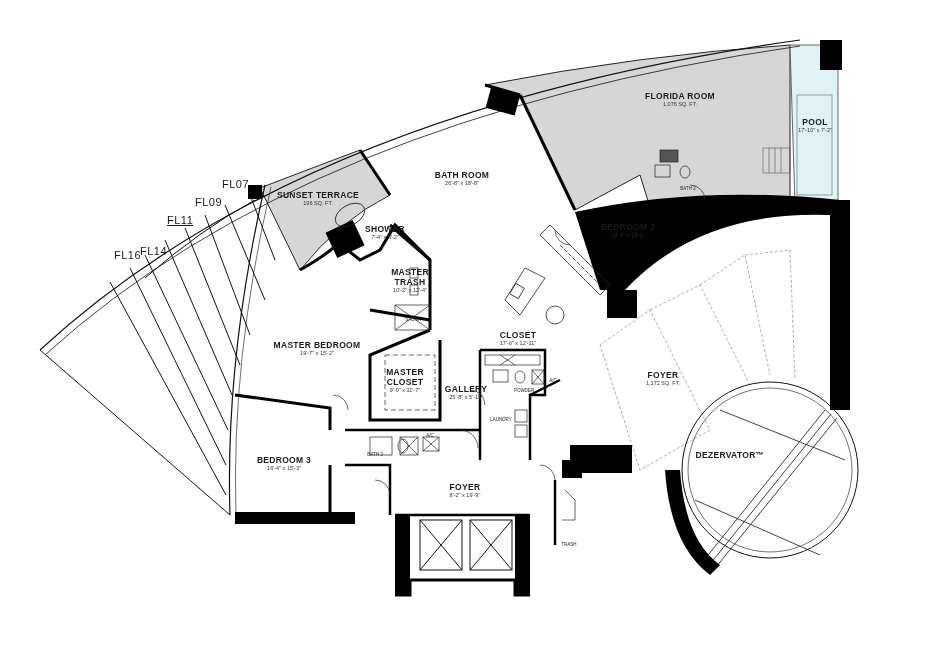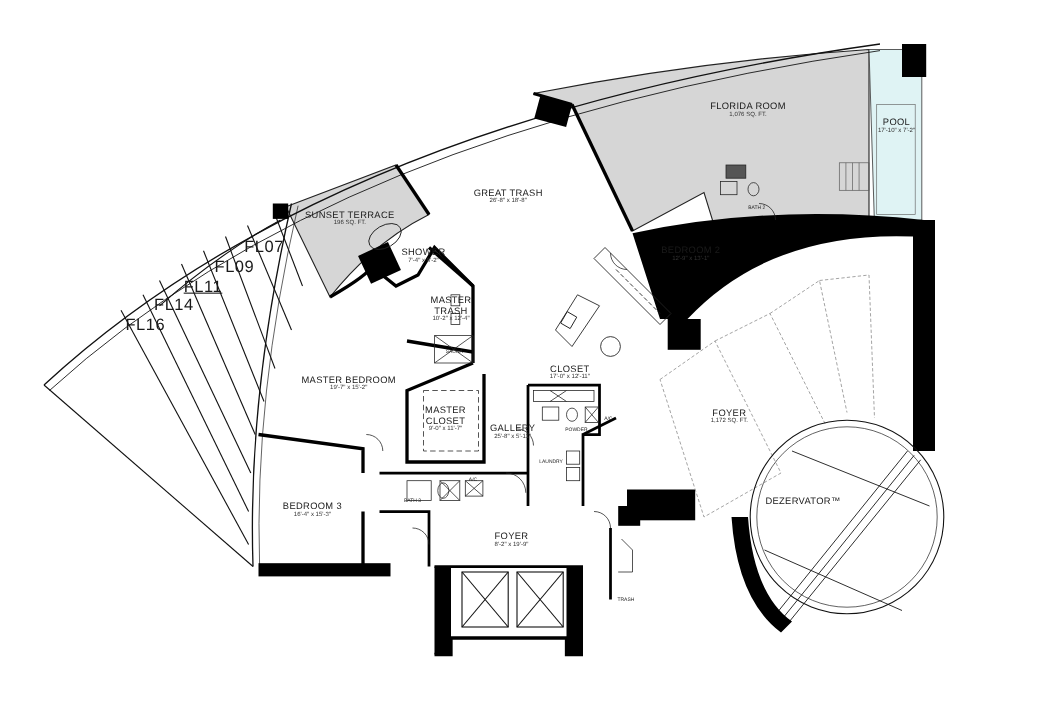--- a/index.html
+++ b/index.html
@@ -1,22 +1,22 @@
 <!DOCTYPE html>
 <html><head>
 <meta charset="utf-8">
 <style>
   html, body { margin:0; padding:0; background:#ffffff; }
   body { width:950px; height:656px; position:relative; overflow:hidden; font-family:"Liberation Sans", sans-serif; }
   svg { position:absolute; left:0; top:0; }
   .lbl { position:absolute; text-align:center; color:#1a1a1a; white-space:nowrap; transform:translate(-50%, 0); }
-  .lbl .name { font-size:8.5px; font-weight:normal; letter-spacing:0.3px; display:block; line-height:10px; }
+  .lbl .name { font-size:8.5px; font-weight:bold; letter-spacing:0.3px; display:block; line-height:10px; }
   .lbl .dim { font-size:5.5px; display:block; line-height:7px; color:#333; }
   .small { position:absolute; font-size:4.5px; color:#222; transform:translate(-50%,0); white-space:nowrap; }
-  .fl { position:absolute; font-size:15px; color:#1a1a1a; letter-spacing:0.5px;margin-top:38px; }
+  .fl { position:absolute; font-size:11px; color:#1a1a1a; letter-spacing:0.5px; }
 </style>
 </head>
 <body>
 
 <svg width="950" height="656" viewBox="0 0 950 656">
 
   <path d="M485 85 Q640 55 790 45 L790 210 L735 215 Q690 225 660 240 L640 175 L575 210 L520 95 Z" fill="#d6d6d6" stroke="#222" stroke-width="1"></path>
 
   <path d="M260 188 Q320 165 360 150 L390 195 Q340 220 300 270 Z" fill="#d6d6d6" stroke="#222" stroke-width="1"></path>
 
@@ -164,36 +164,36 @@
     <path d="M565 490 L575 500 L575 520 L562 520"></path>
     <path d="M470 390 A15 15 0 0 1 485 405"></path>
     <path d="M690 185 A15 15 0 0 1 705 200"></path>
     <path d="M555 230 A15 15 0 0 0 570 245"></path>
   </g>
 </svg>
 
 <div class="fl" style="left:222px;top:178px;">FL07</div>
 <div class="fl" style="left:195px;top:196px;">FL09</div>
 <div class="fl" style="left:167px;top:214px;text-decoration:underline;">FL11</div>
-<div class="fl" style="left:140px;top:231px;">FL14</div>
+<div class="fl" style="left:140px;top:245px;">FL14</div>
 <div class="fl" style="left:114px;top:249px;text-align:right;">FL16</div>
 
 <div class="lbl" style="left:318px;top:190px;">
   <span class="name">SUNSET TERRACE</span>
   <span class="dim">196 SQ. FT.</span>
 </div>
 <div class="lbl" style="left:462px;top:170px;">
-  <span class="name">GREAT TRASH</span>
+  <span class="name">BATH ROOM</span>
   <span class="dim">26'-8" x 18'-8"</span>
 </div>
 <div class="lbl" style="left:680px;top:91px;">
   <span class="name">FLORIDA ROOM</span>
   <span class="dim">1,076 SQ. FT.</span>
 </div>
-<div class="lbl" style="left:815px;top:106px;">
+<div class="lbl" style="left:815px;top:117px;">
   <span class="name">POOL</span>
   <span class="dim">17'-10" x 7'-2"</span>
 </div>
 <div class="lbl" style="left:385px;top:224px;">
   <span class="name">SHOWER</span>
   <span class="dim">7'-4" x 8'-2"</span>
 </div>
 <div class="lbl" style="left:410px;top:267px;width:50px;white-space:normal;">
   <span class="name">MASTER TRASH</span>
   <span class="dim">10'-2" x 12'-4"</span>

